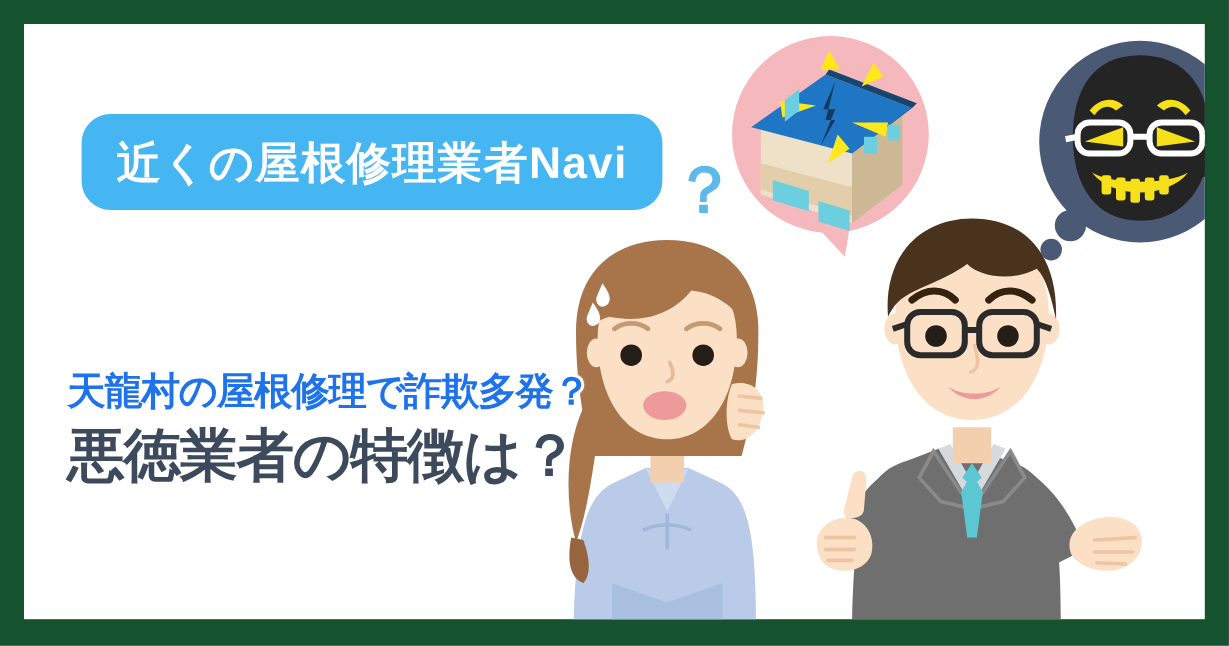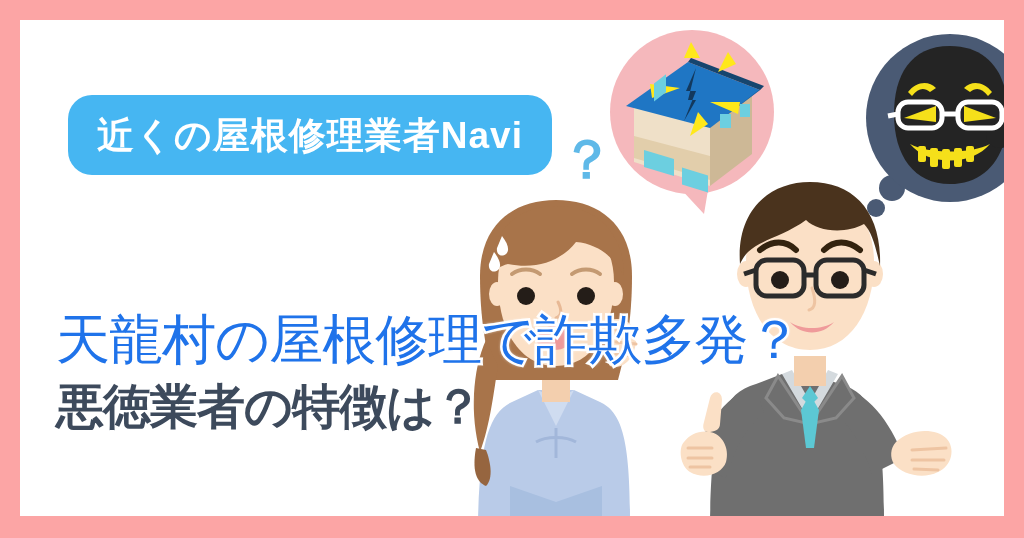--- a/index.html
+++ b/index.html
@@ -5,21 +5,21 @@
   html,body{margin:0;padding:0;}
   body{
     width:1024px;height:538px;
     background:#1877f2;
     font-family:"Liberation Sans","DejaVu Sans",sans-serif;
     overflow:hidden;
   }
   #stage{
     position:relative;
     width:1024px;height:538px;
-    background:#fca5a5;
+    background:#14532d;
     box-sizing:border-box;
   }
   #canvas{
     position:absolute;
     left:20px;top:20px;
     width:984px;height:496px;
     background:#ffffff;
     overflow:hidden;
   }
 
@@ -51,22 +51,22 @@
     line-height:1;
   }
 
   
   #headline{
     position:absolute;
     left:36px;top:288px;
     width:640px;
   }
   #headline-line1{
-    font-size:54px;
-    font-weight:normal;
+    font-size:32px;
+    font-weight:bold;
     color:#1f73ea;
     line-height:1.18;
     letter-spacing:-1px;
     white-space:nowrap;
     -webkit-text-stroke:5px #ffffff;
     paint-order:stroke fill;
     text-shadow:
       0 0 4px #fff, 0 0 4px #fff;
   }
   #headline-line2{

